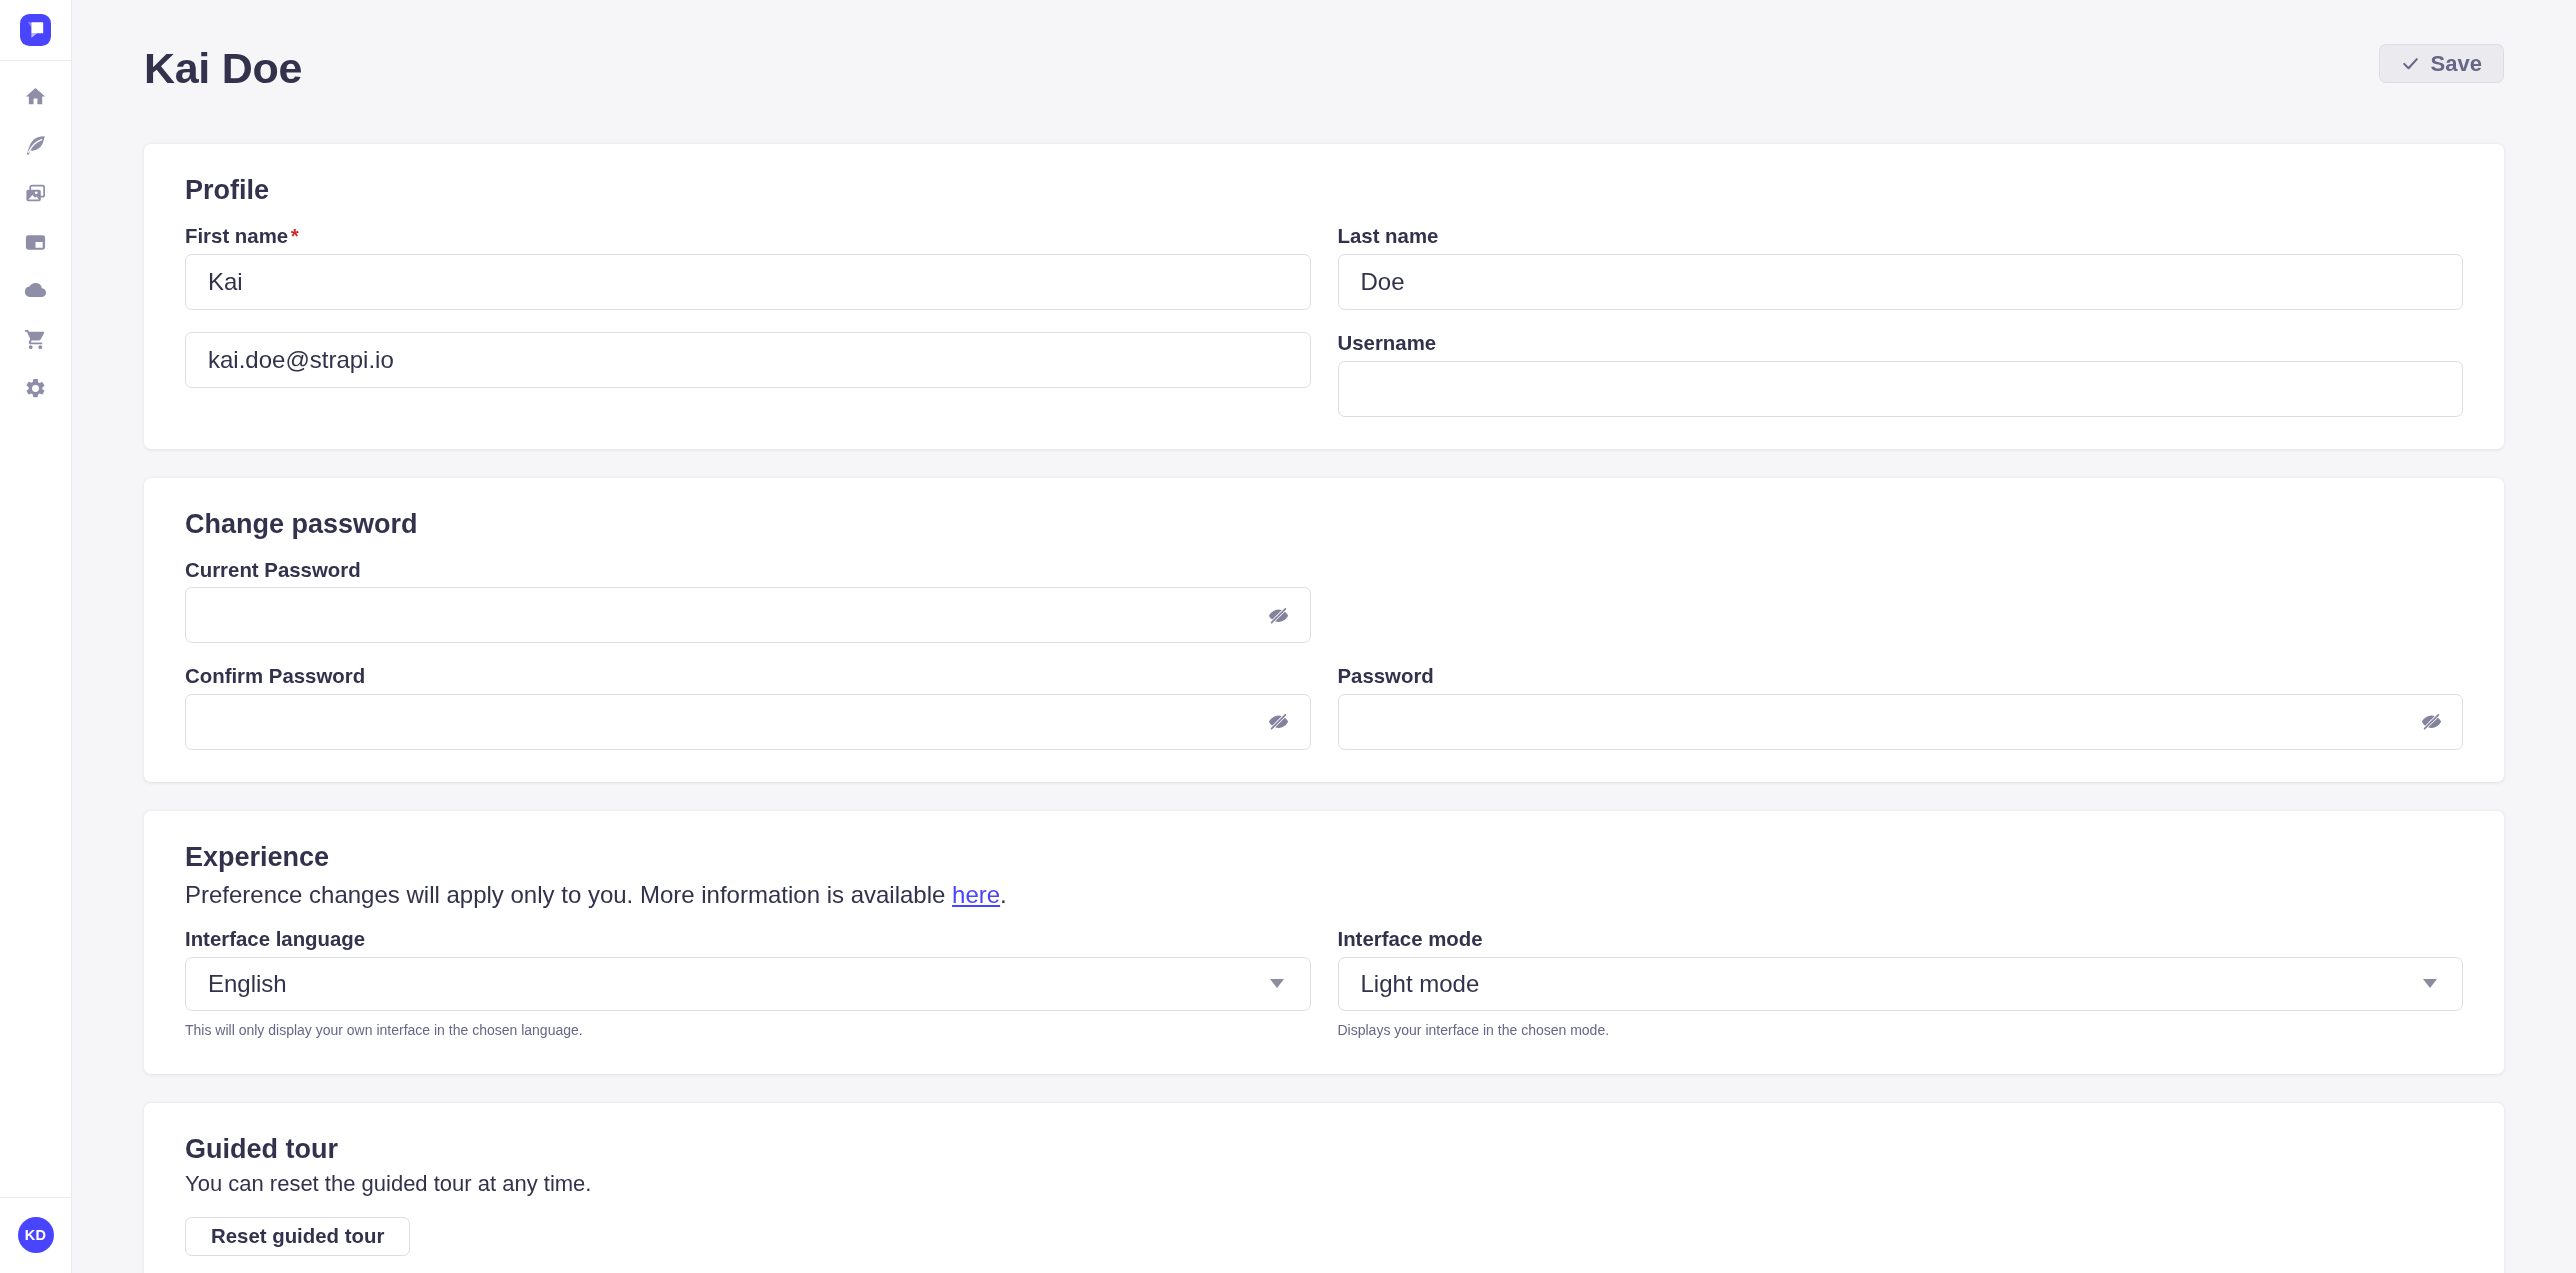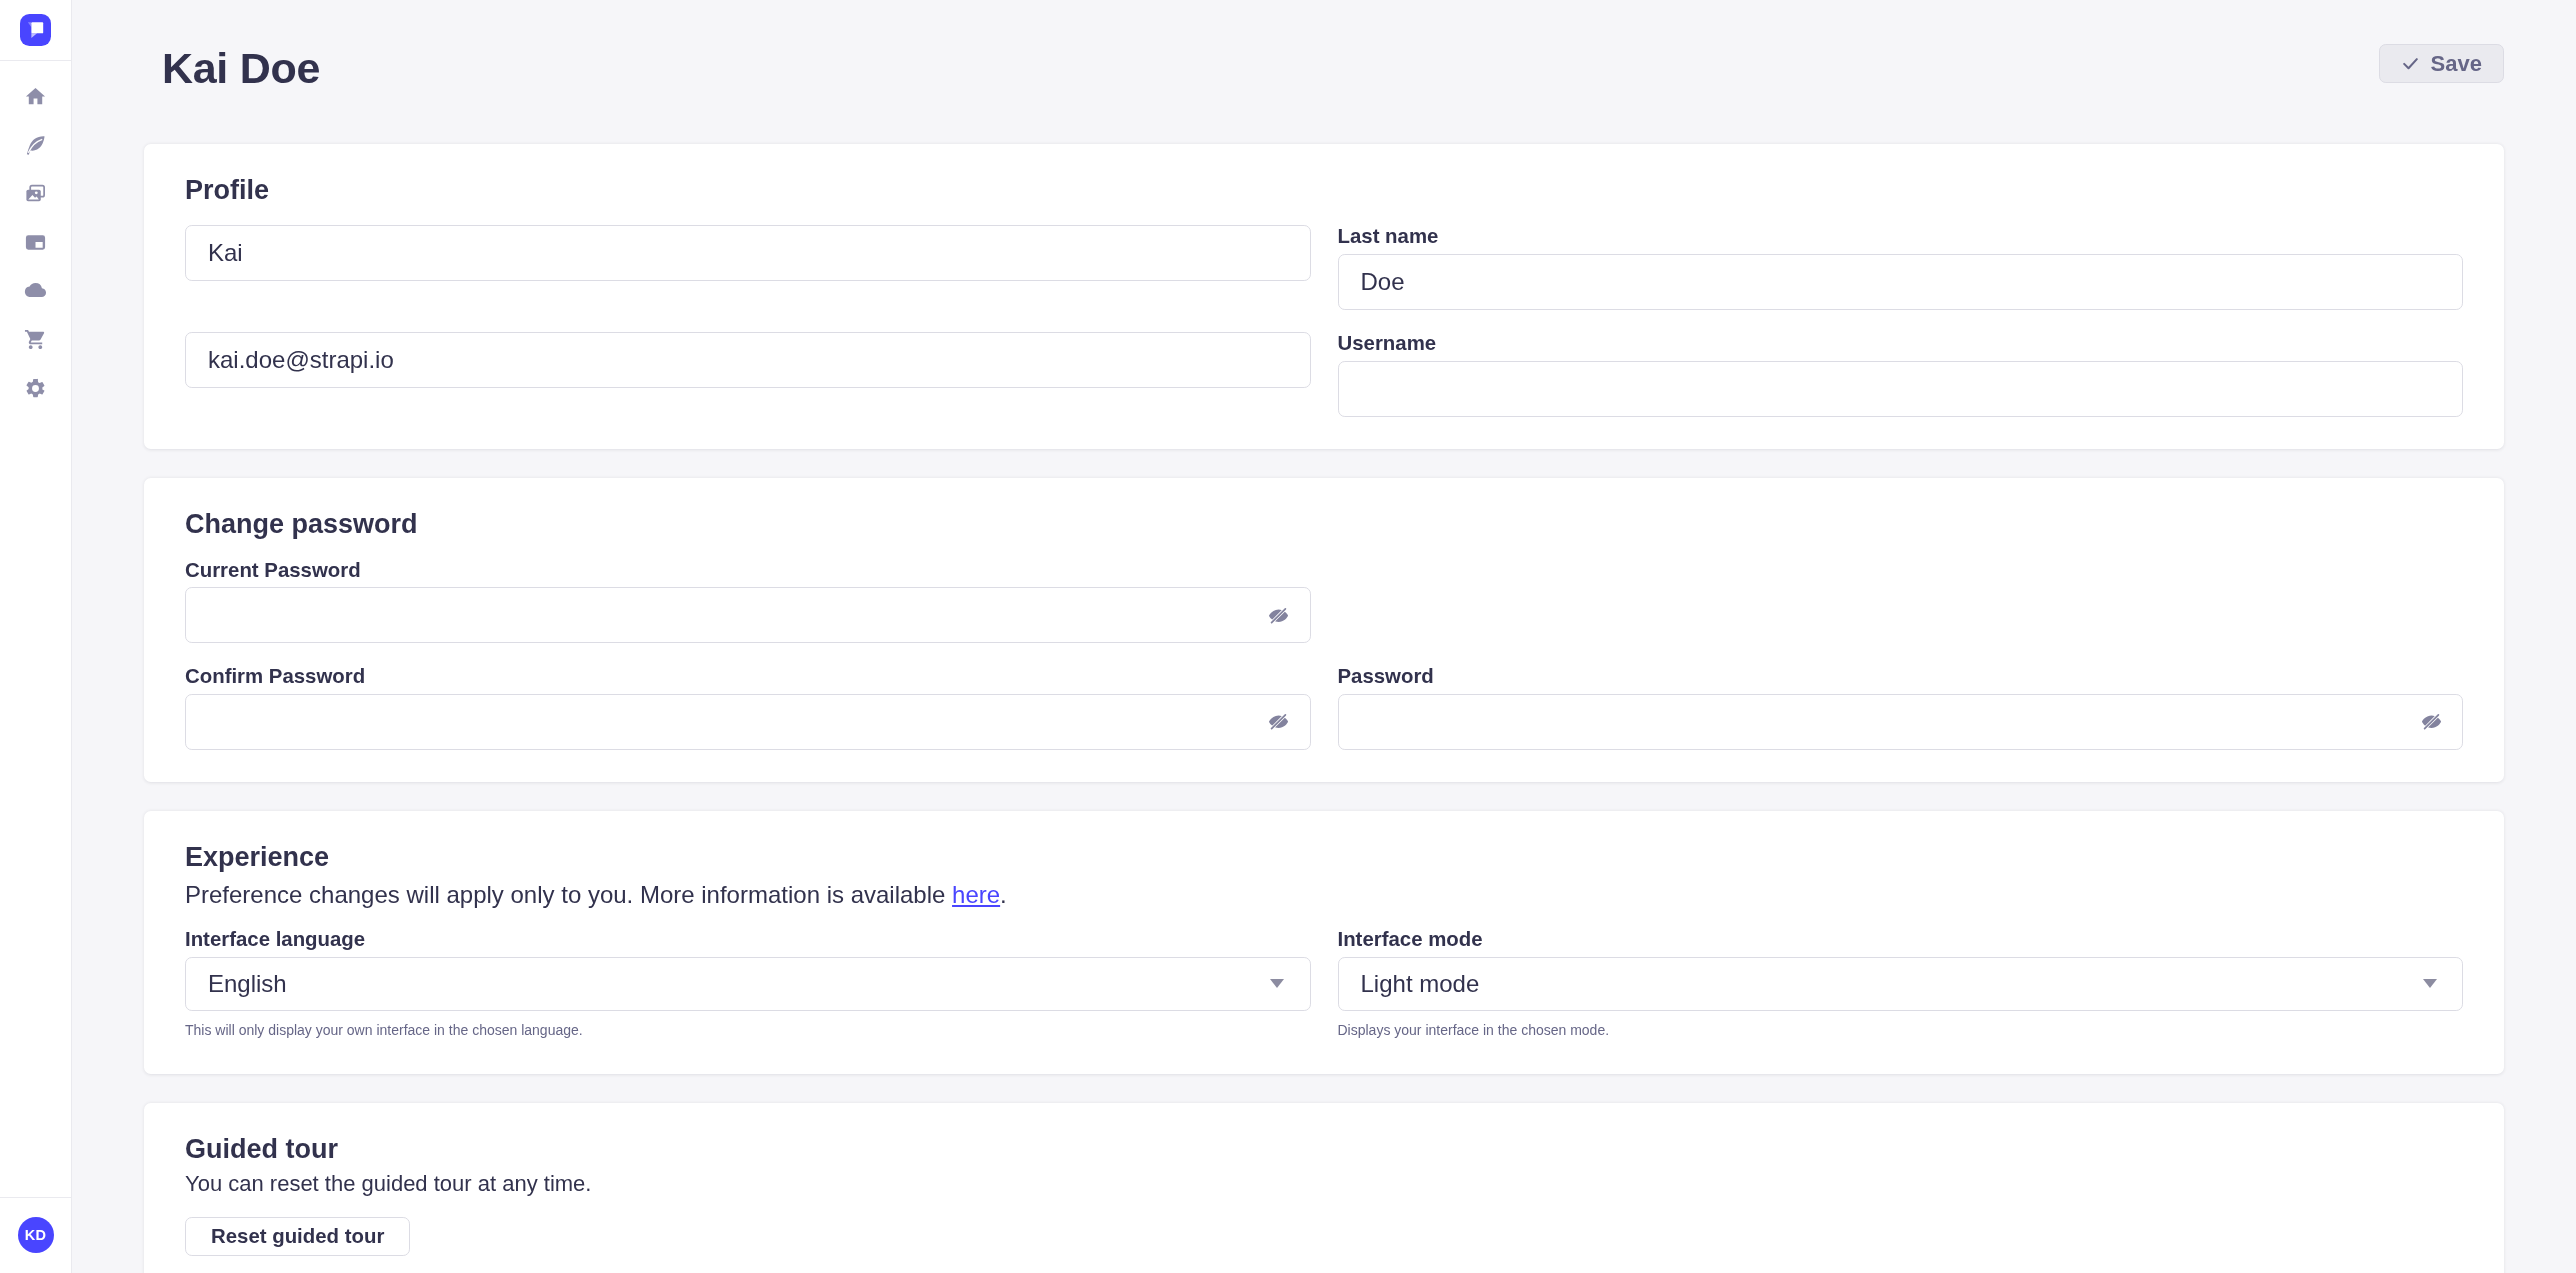--- a/index.html
+++ b/index.html
@@ -45,21 +45,20 @@
     color:#ffffff; font-size:14.5px; font-weight:700;
     display:flex; align-items:center; justify-content:center;
     cursor:pointer; letter-spacing:0.4px;
   }
 
   
   .main { margin-left:72px; padding:44px 72px 0; }
   .page-header {
     display:flex; justify-content:space-between; align-items:flex-start;
     margin-bottom:51px;
-    margin-left:18px;
   }
   .page-title { font-size:43px; font-weight:700; color:#32324d; letter-spacing:-0.3px; }
   .save-button {
     display:flex; align-items:center; gap:11px;
     height:39px; padding:0 21px;
     background:#eaeaef; border:0.9px solid #dcdce4; border-radius:6.8px;
     font-family:inherit; font-size:22px; font-weight:600; color:#666687;
     cursor:default;
   }
   .save-button svg { width:19px; height:19px; }
@@ -201,20 +200,23 @@
           </svg>
       </span>
       <span>Save</span>
     </button>
   </header>
 
   <section class="card">
     <h2 class="card-title">Profile</h2>
     <div class="form-grid">
       <div class="field">
+        <label class="field-label">
+          <span>First name</span><span class="required-mark">*</span>
+        </label>
         <input class="text-input" type="text" value="Kai" style="">
       </div>
       <div class="field">
         <label class="field-label">Last name</label>
         <input class="text-input" type="text" value="Doe" style="">
       </div>
       <div class="field">
         <input class="text-input" type="text" value="kai.doe@strapi.io" style="">
       </div>
       <div class="field">

